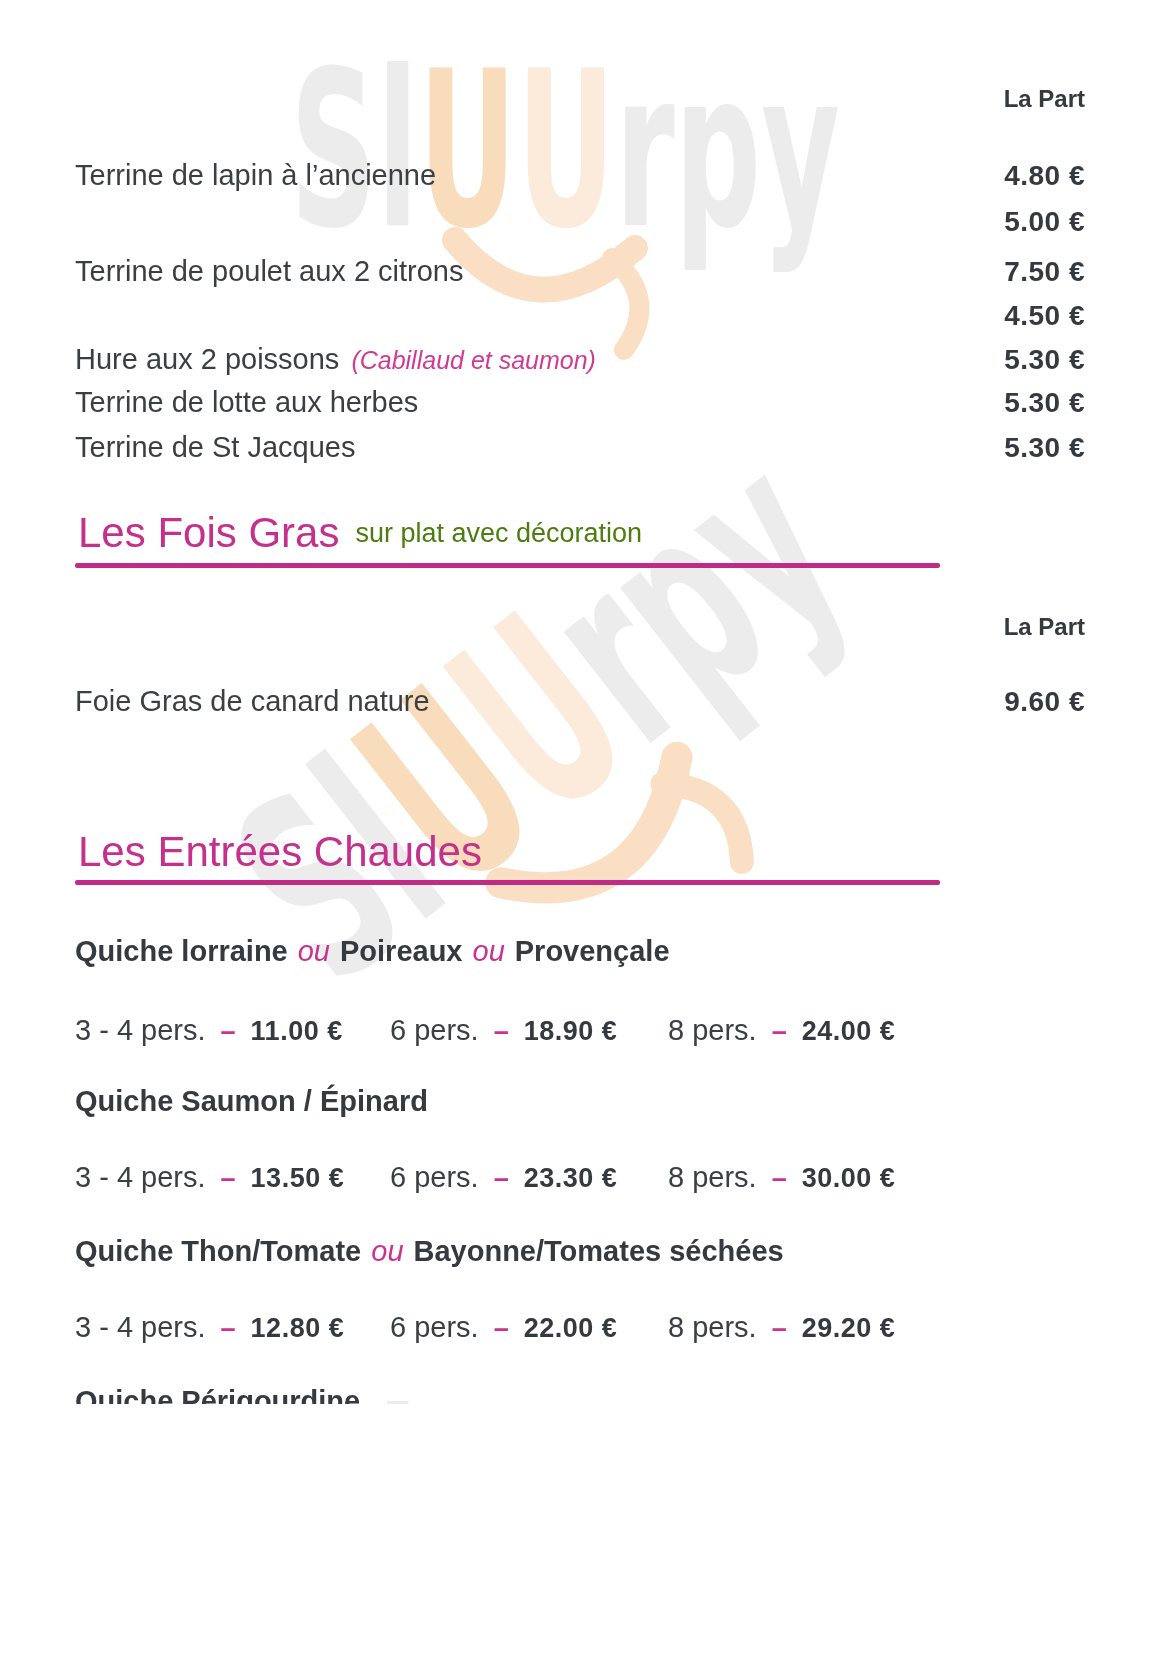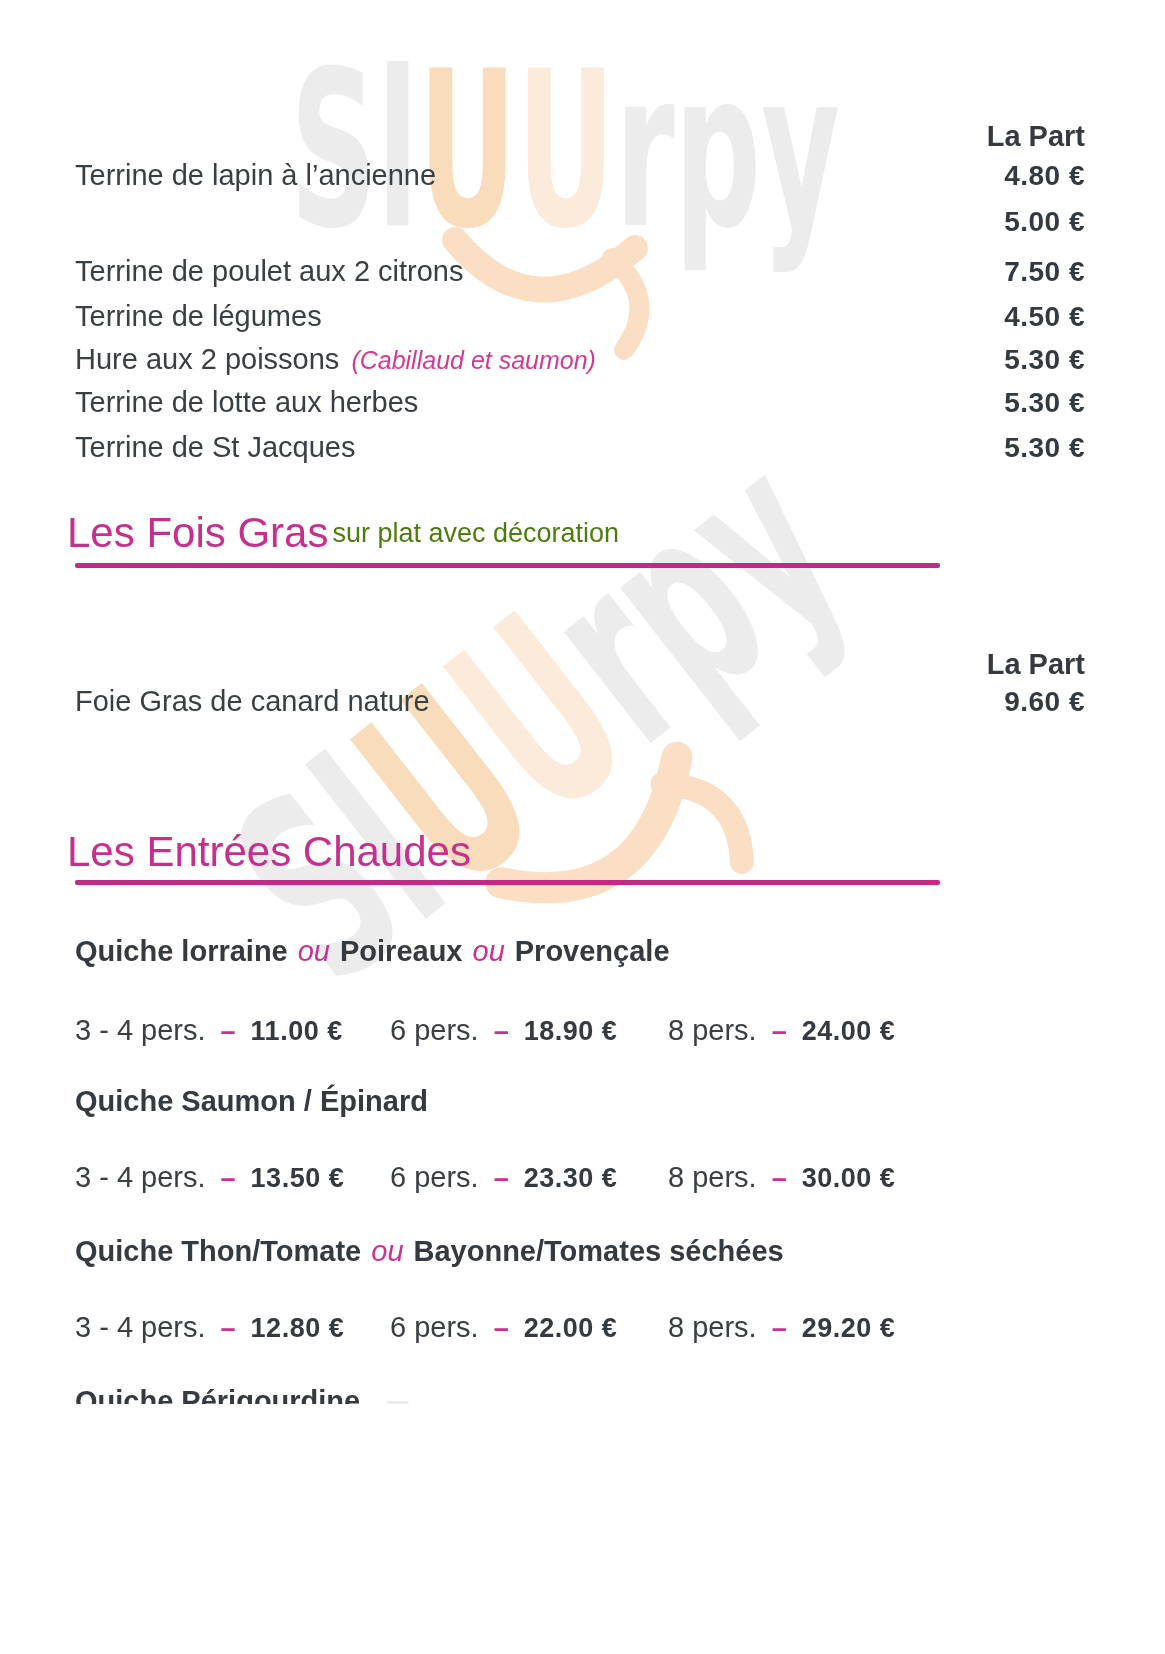--- a/index.html
+++ b/index.html
@@ -13,24 +13,24 @@
   .wm { position:absolute; z-index:0; pointer-events:none; }
   .wm svg { display:block; }
   
   .content { position:absolute; inset:0; z-index:1; }
   .row {
     position:absolute; left:75px; right:80px;
     display:flex; align-items:baseline; line-height:38px; white-space:nowrap;
   }
   .sec1-title { font-size:30px; font-weight:bold; color:#343a40; }
   .note-pink  { font-size:25px; font-style:italic; color:#d23a92; margin-left:12px; }
-  .la-part    { margin-left:auto; font-size:29px; font-weight:bold; color:#343a40;margin-top:37px; }
+  .la-part    { margin-left:auto; font-size:24px; font-weight:bold; color:#343a40; }
   .item-name  { font-size:29px; color:#3a3f44; }
   .item-price { margin-left:auto; font-size:28px; font-weight:bold; color:#343a40; letter-spacing:0.5px; }
-  .sec-title  { position:absolute; left:67px; display:flex; align-items:center; line-height:46px; white-space:nowrap; }
+  .sec-title  { position:absolute; left:78px; display:flex; align-items:center; line-height:46px; white-space:nowrap;gap:12px; }
   .sec-title-text { font-size:42px; color:#c5308c; }
   .sec-title-sub  { font-size:27px; color:#4d7c0f; margin-left:4px; }
   .rule { position:absolute; left:75px; width:865px; height:5px; background:#c02b86; border-radius:2px; }
   .quiche-name { position:absolute; left:75px; line-height:40px; font-size:29px; font-weight:bold; color:#343a40; white-space:nowrap; }
   .quiche-name .ou { color:#ca3190; font-style:italic; font-weight:normal; margin:0 10px; }
   .price-row { position:absolute; left:75px; right:80px; display:flex; align-items:baseline; line-height:38px; white-space:nowrap; }
   .pg  { display:flex; align-items:baseline; }
   .pg1 { width:315px; } .pg2 { width:278px; } .pg3 { flex:1; }
   .plabel { font-size:29px; color:#3a3f44; }
   .pdash  { font-size:27px; font-weight:bold; color:#ca3190; margin:0 15px; }
@@ -82,21 +82,20 @@
       <span class="item-price">4.80 €</span>
     </div>
     <div class="row" style="top:203px;">
       <span class="item-price">5.00 €</span>
     </div>
     <div class="row" style="top:252px;">
       <span class="item-name">Terrine de poulet aux 2 citrons</span>
       <span class="item-price">7.50 €</span>
     </div>
     <div class="row" style="top:297px;">
-      <span class="item-name">Terrine de légumes</span>
       <span class="item-price">4.50 €</span>
     </div>
     <div class="row" style="top:340px;">
       <span class="item-name">Hure aux 2 poissons</span>
       <span class="note-pink">(Cabillaud et saumon)</span>
       <span class="item-price">5.30 €</span>
     </div>
     <div class="row" style="top:383px;">
       <span class="item-name">Terrine de lotte aux herbes</span>
       <span class="item-price">5.30 €</span>

